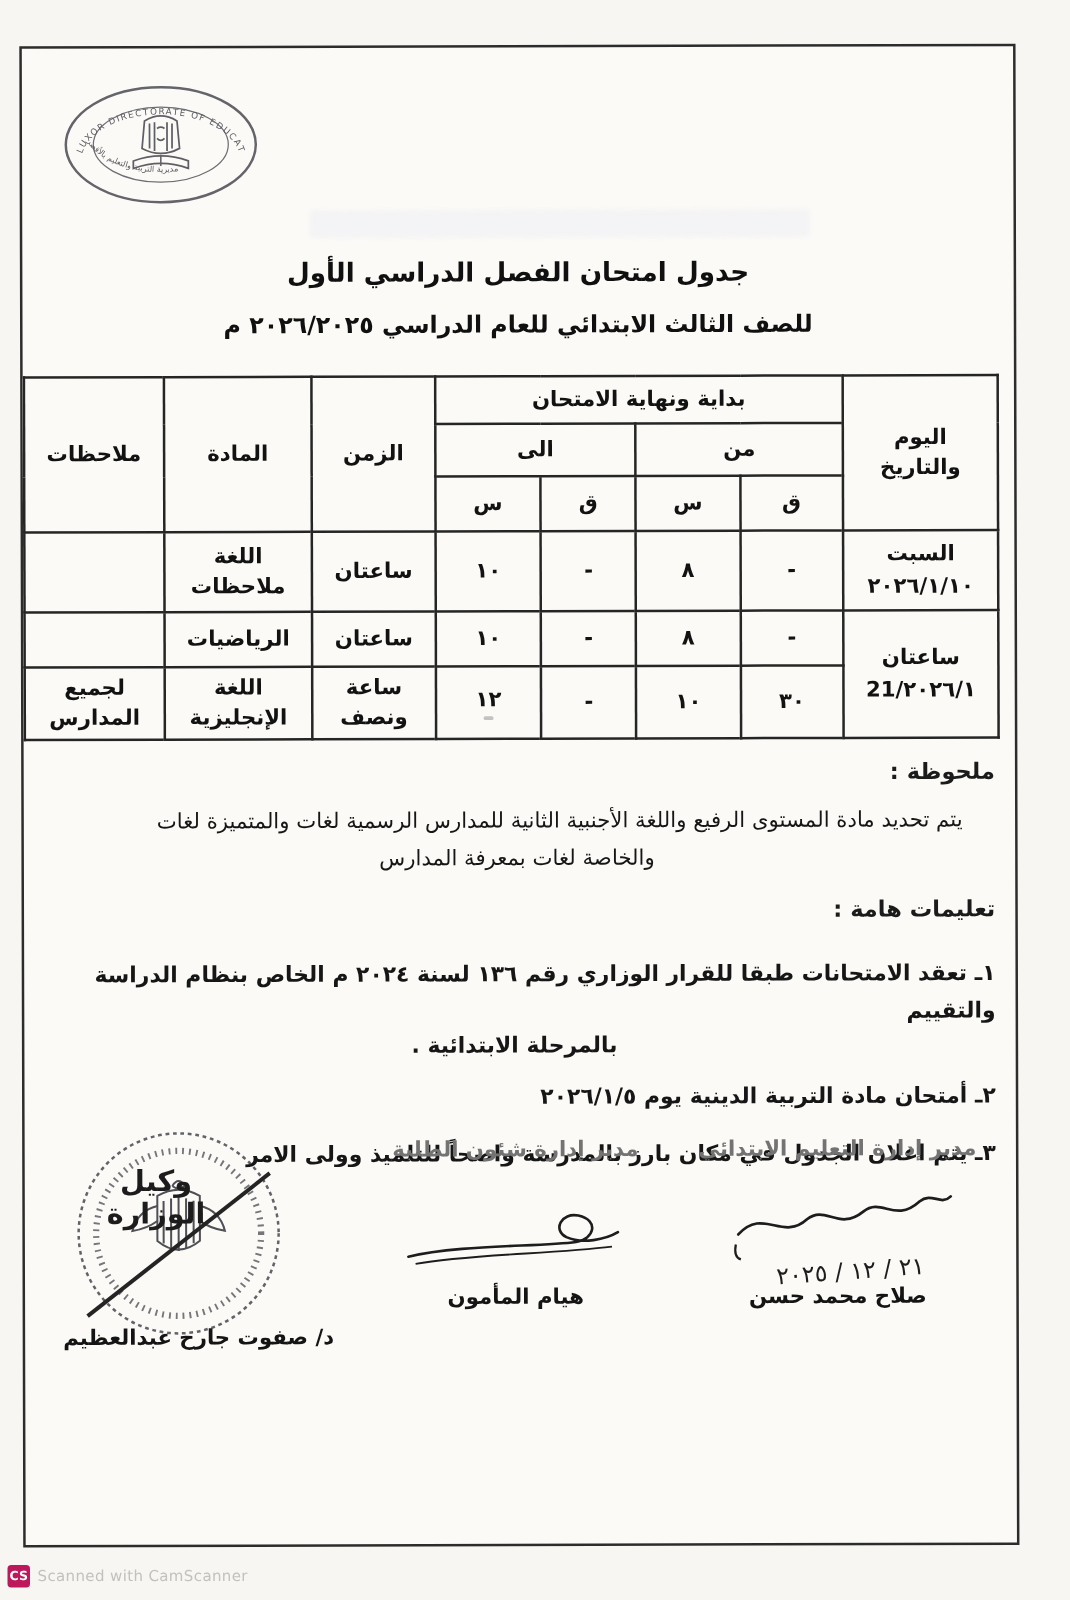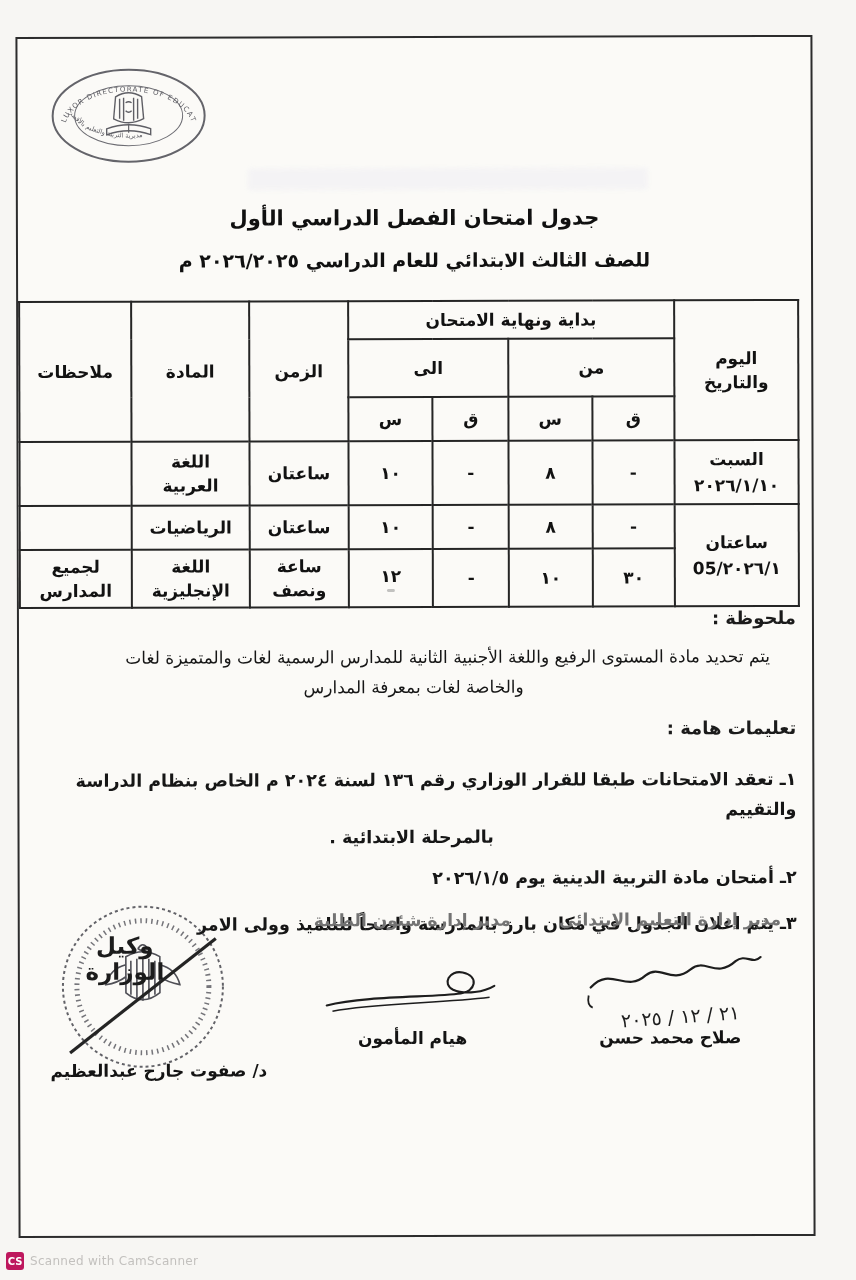--- a/index.html
+++ b/index.html
@@ -37,21 +37,21 @@
   .doc-title { font-size:21px; font-weight:bold; color:#101010; letter-spacing:.2px; }
   .doc-subtitle { margin-top:19px; font-size:19px; font-weight:bold; color:#101010; }
   
   .exam-table-wrap { position:absolute; top:262px; right:12px; }
   table { border-collapse:collapse; table-layout:fixed; direction:rtl; background:#fbfaf7; }
   td,th {
     border:2px solid #252525; text-align:center; vertical-align:middle;
     font-weight:bold; font-size:17px; color:#121212; padding:1px 17px; line-height:24px;
   }
   tr.h1 th { height:38px; }
-  tr.h2 th { height:58px; }
+  tr.h2 th { height:42px; }
   tr.h3 th { height:44px; }
   tr.r1 td { height:64px; }
   tr.r2 td { height:44px; }
   tr.r3 td { height:58px; }
   .daycell div { line-height:26px; }
   .smudge { display:block; width:8px; height:3px; background:#8a8a8a; opacity:.5; margin:1px auto 0; border-radius:2px; }
   
   .note-sec { position:absolute; top:570px; right:16px; width:765px; direction:rtl; text-align:right; }
   .sec-heading { font-size:18px; color:#1b1b1b; font-weight:600; }
   .note-line1 { margin:14px 26px 0 0; font-size:17px; line-height:28px; }
@@ -156,27 +156,27 @@
       <tr class="r1">
         <td class="daycell">
           <div>السبت</div>
           <div>٢٠٢٦/١/١٠</div>
         </td>
         <td>-</td>
         <td>٨</td>
         <td>-</td>
         <td>١٠</td>
         <td>ساعتان</td>
-        <td>اللغة العربية</td>
+        <td>اللغة ملاحظات</td>
         <td></td>
       </tr>
       <tr class="r2">
         <td class="daycell" rowspan="2">
           <div>ساعتان</div>
-          <div>٢٠٢٦/١/05</div>
+          <div>٢٠٢٦/١/21</div>
         </td>
         <td>-</td>
         <td>٨</td>
         <td>-</td>
         <td>١٠</td>
         <td>ساعتان</td>
         <td>الرياضيات</td>
         <td></td>
       </tr>
       <tr class="r3">

